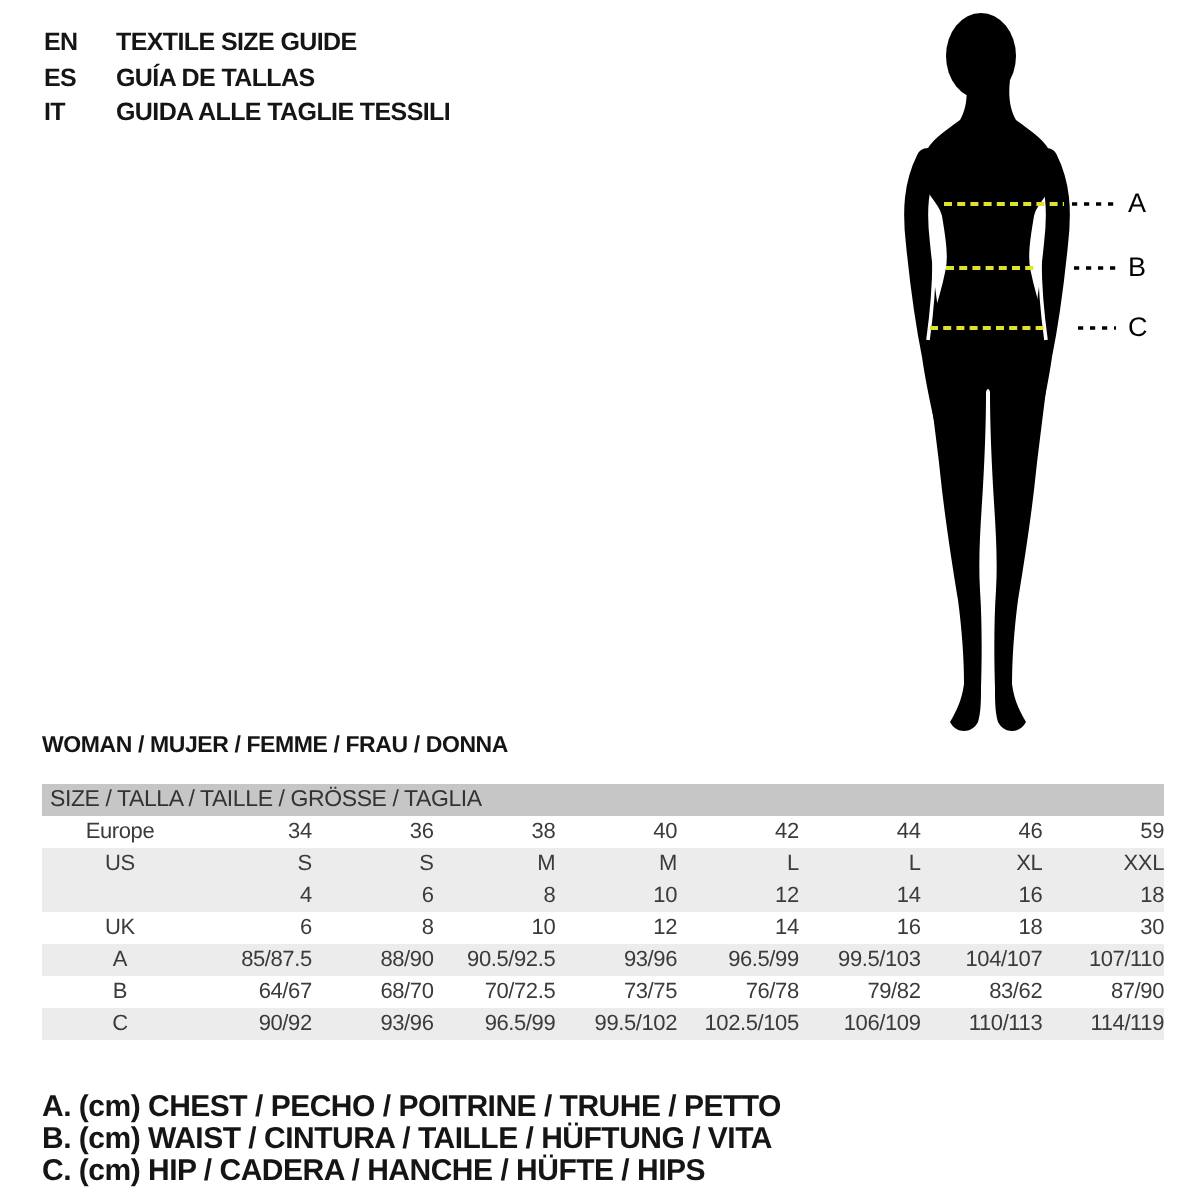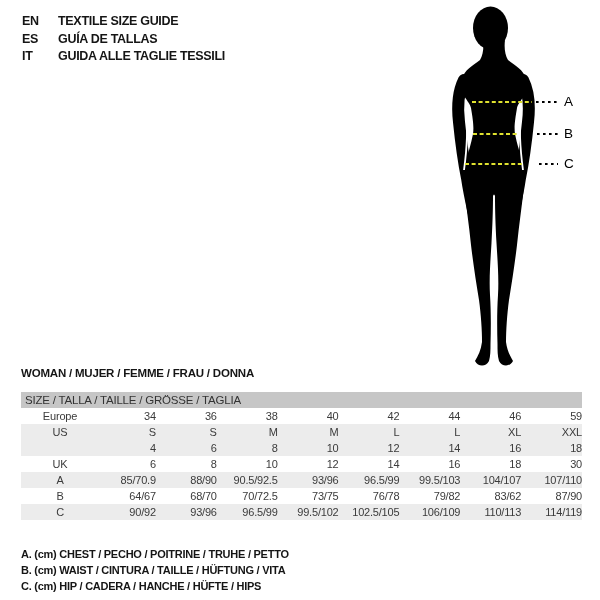--- a/index.html
+++ b/index.html
@@ -24,21 +24,21 @@
   
   .size-table{position:absolute;left:21px;top:392px;width:561px;font-size:11px;color:#3b3b3b;}
   .thead{height:16px;line-height:16px;background:var(--header-bg,#c6c6c6);padding-left:4px;
          font-size:11.5px;color:#333;letter-spacing:-0.2px;}
   .trow{display:grid;grid-template-columns:74px repeat(8,1fr);height:16px;line-height:16px;letter-spacing:-0.2px;}
   .trow.shaded{background:var(--shaded-bg,#ececec);}
   .rlabel{text-align:center;padding-left:4px;}
   .cell{text-align:right;}
   
   .legend{position:absolute;left:21px;top:546px;}
-  .legend-line{font-size:11px;font-weight:700;line-height:16px;letter-spacing:-0.25px;color:#151515;}
+  .legend-line{font-size:15px;font-weight:700;line-height:16px;letter-spacing:-0.25px;color:#151515;}
 </style>
 </head>
 <body>
 
 <div class="canvas">
 
   <div class="lang-block">
   <div class="lang-row">
     <span class="lang-code">EN</span>
     <span class="lang-text">TEXTILE SIZE GUIDE</span>
@@ -163,21 +163,21 @@
           <div class="cell">10</div>
           <div class="cell">12</div>
           <div class="cell">14</div>
           <div class="cell">16</div>
           <div class="cell">18</div>
           <div class="cell">30</div>
         </div>
 
   <div class="trow shaded">
     <div class="rlabel">A</div>
-  <div class="cell">85/70.9</div>
+  <div class="cell">85/87.5</div>
           <div class="cell">88/90</div>
           <div class="cell">90.5/92.5</div>
           <div class="cell">93/96</div>
           <div class="cell">96.5/99</div>
           <div class="cell">99.5/103</div>
           <div class="cell">104/107</div>
           <div class="cell">107/110</div>
         </div>
 
   <div class="trow">

